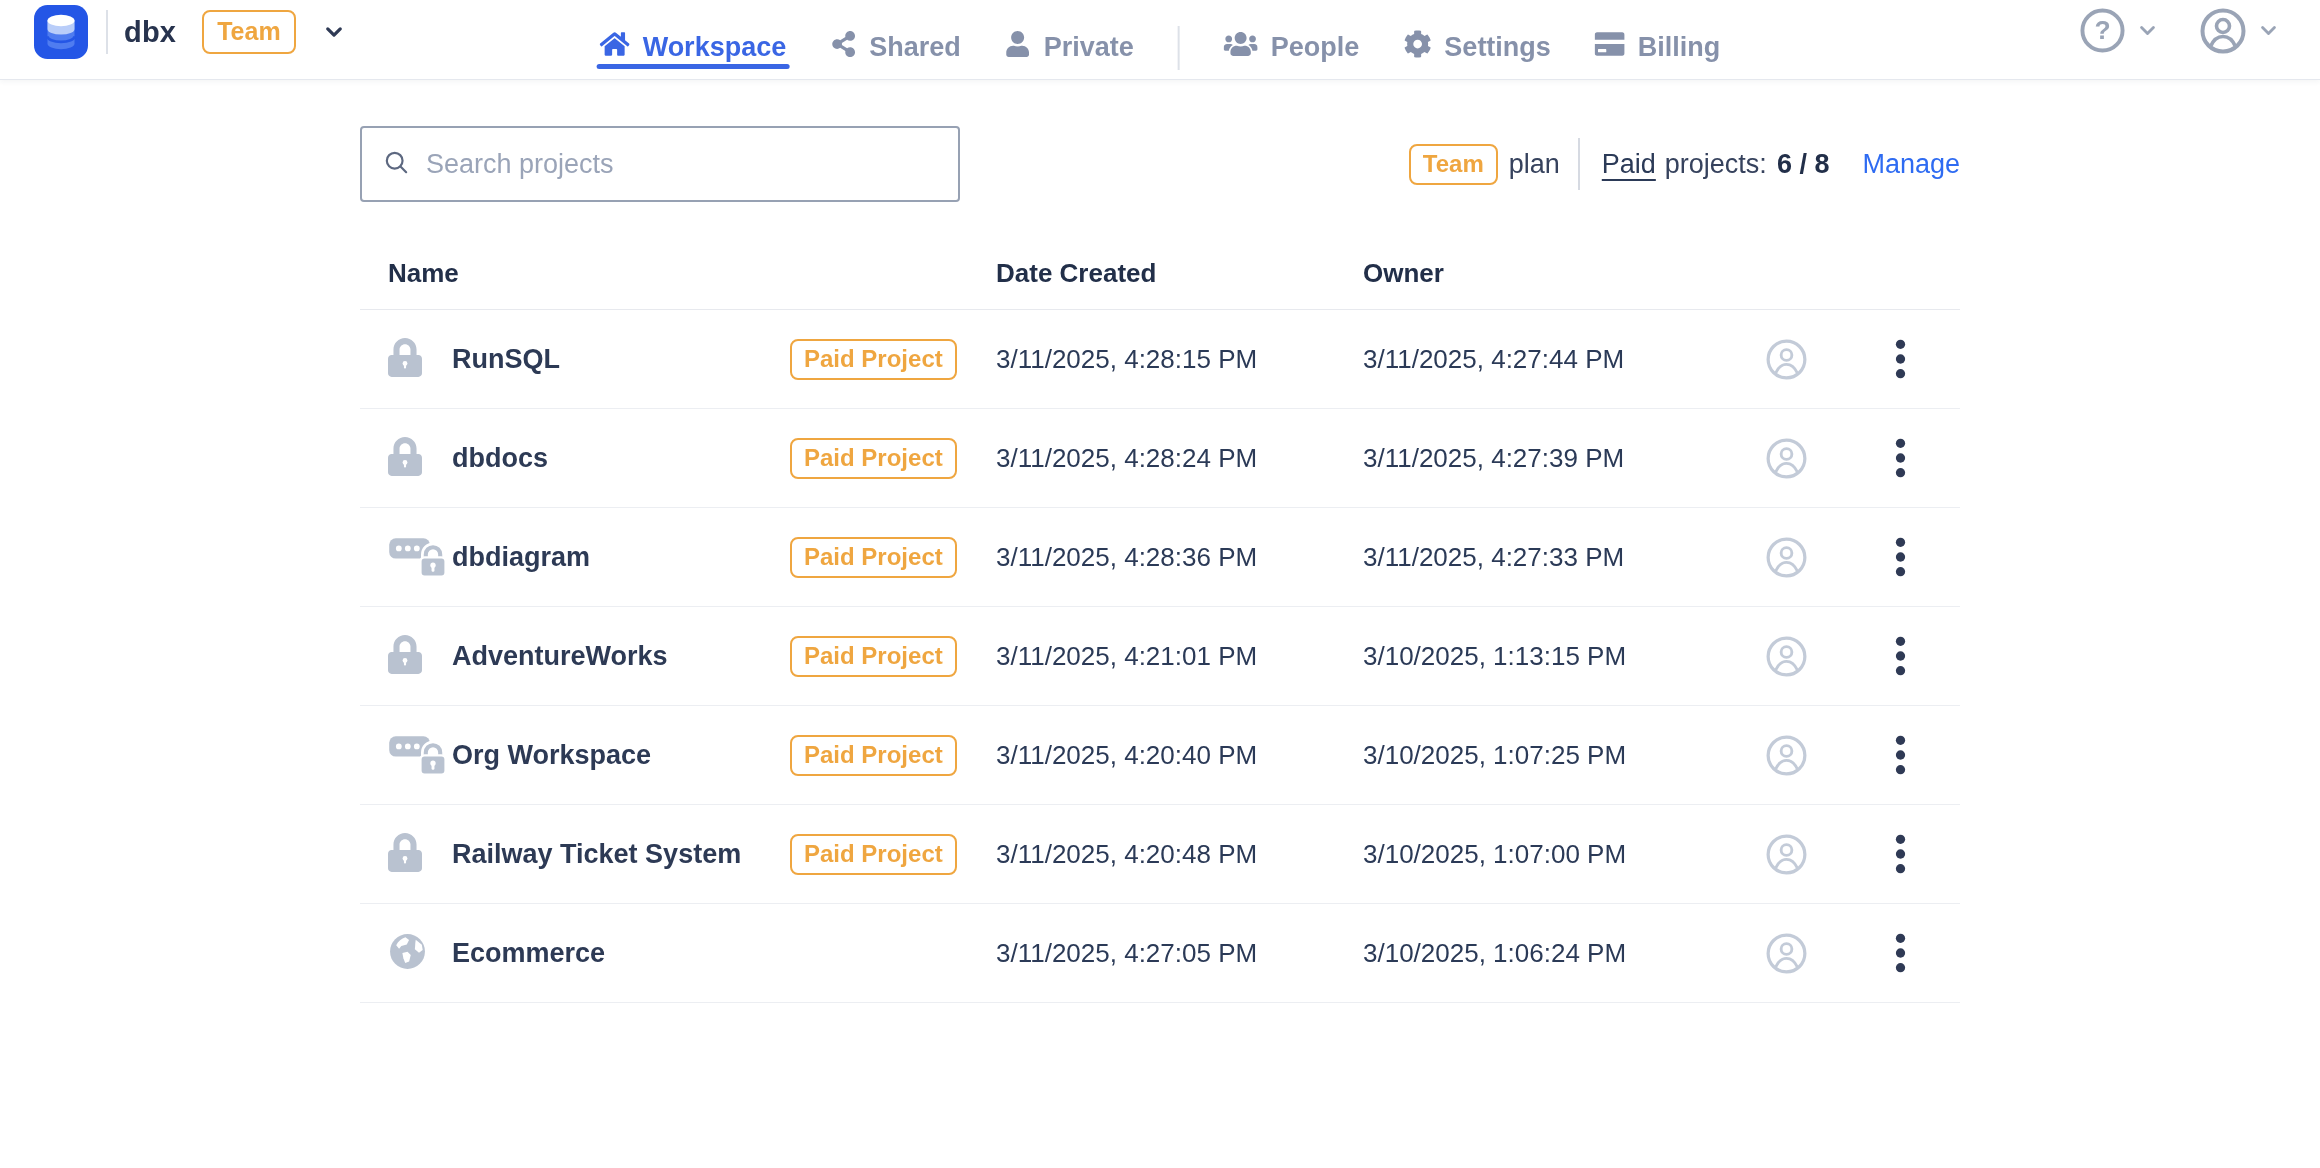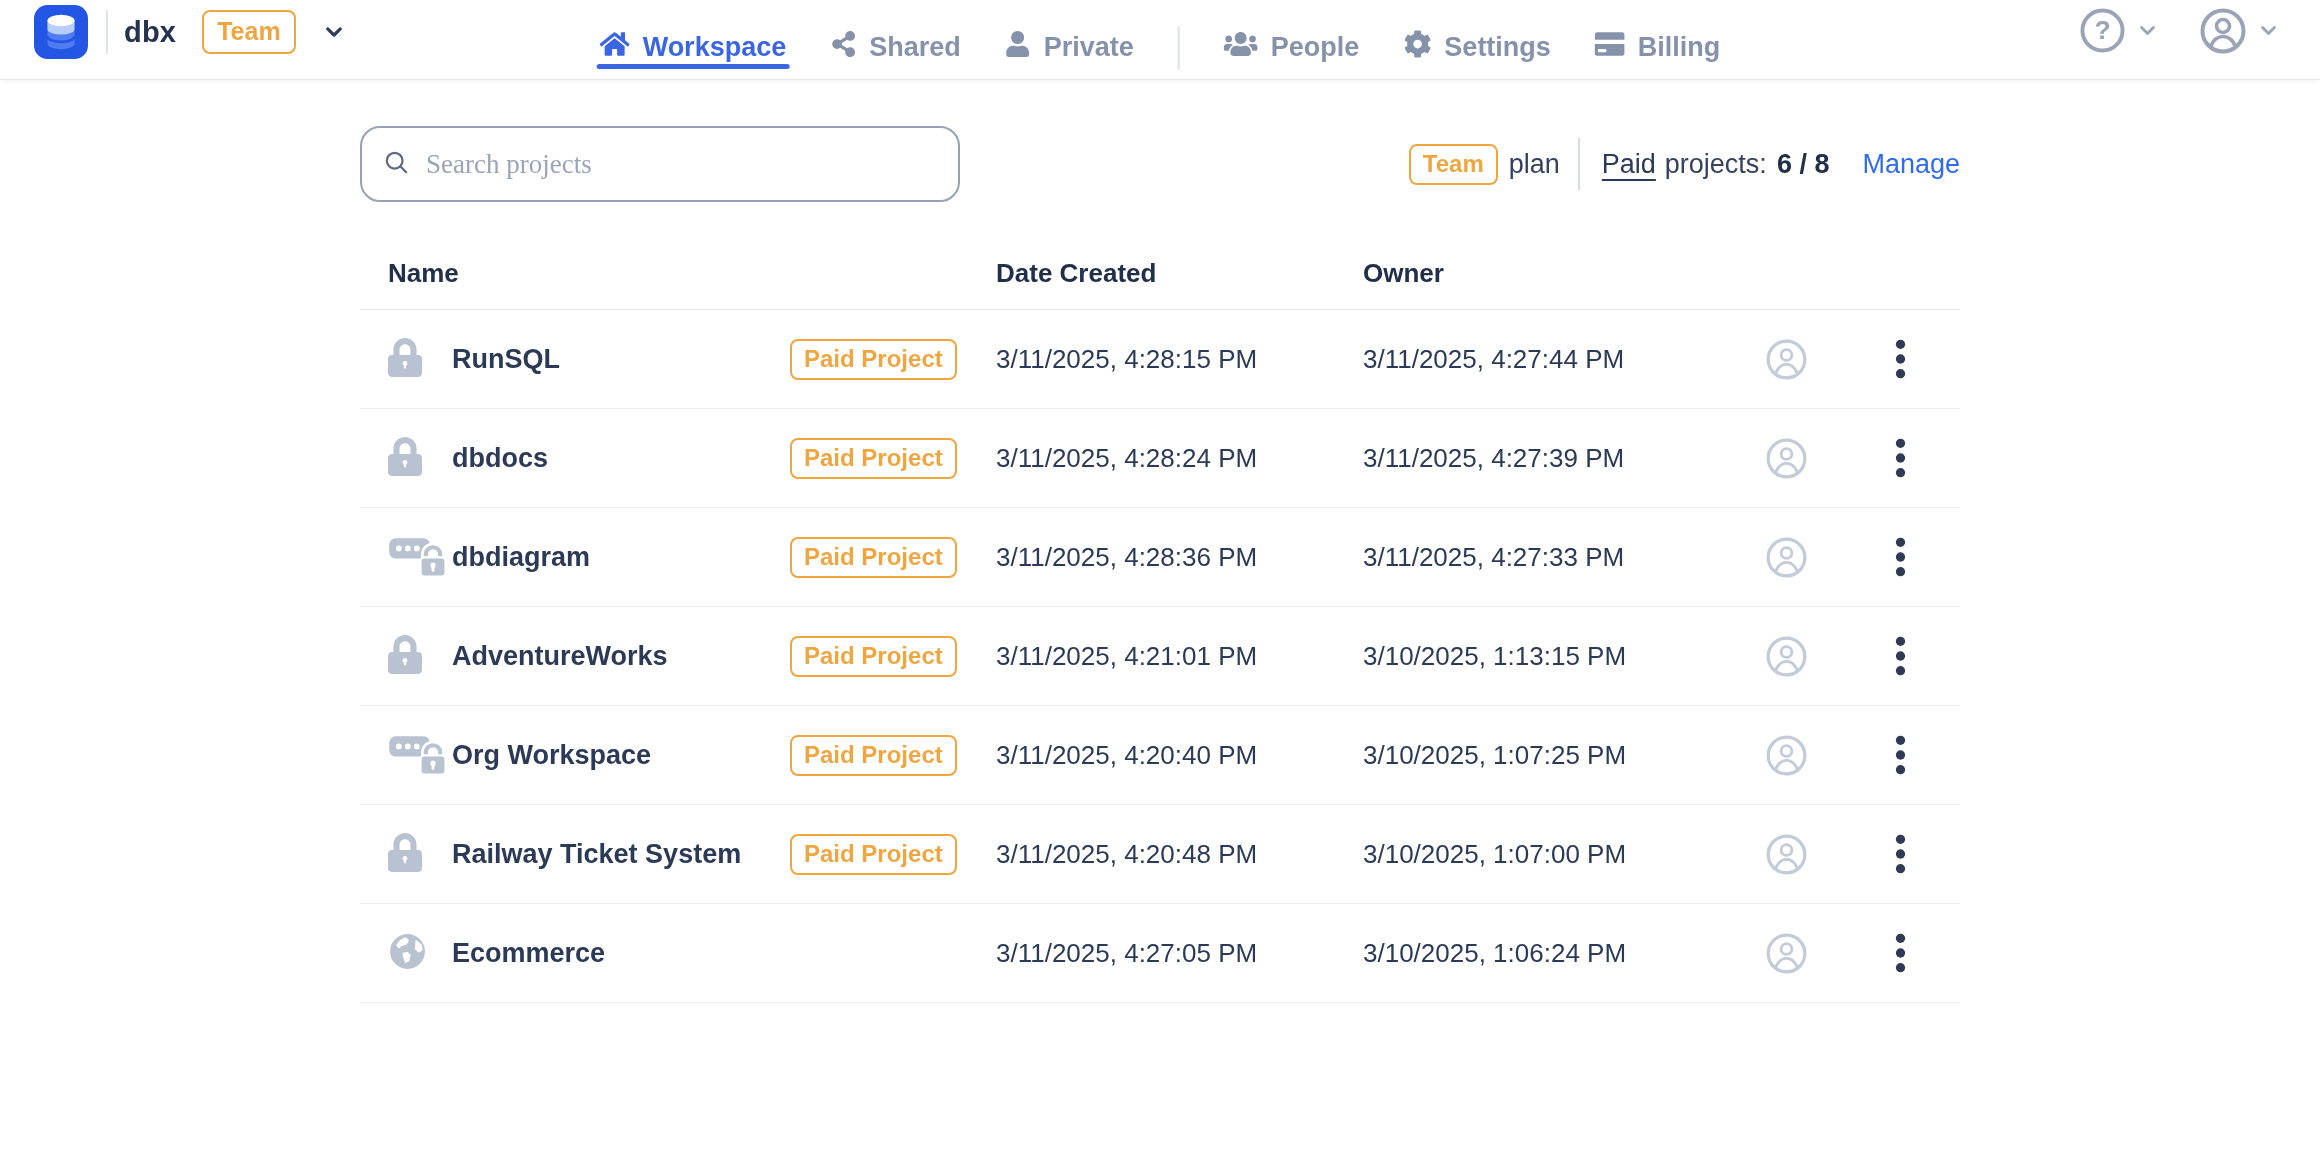--- a/index.html
+++ b/index.html
@@ -40,22 +40,22 @@
   .nav-divider{ width:2px; height:44px; background:#dde1e8; }
 
   .topbar-right{ margin-left:auto; display:flex; align-items:center; gap:42px; color:var(--icongray); }
   .icon-group{ display:flex; align-items:center; gap:12px; background:none; border:none;
                color:inherit; cursor:pointer; }
 
   
   .content{ width:1600px; margin:0 auto; }
   .toolbar{ margin-top:46px; height:76px; display:flex; align-items:center;
             justify-content:space-between; }
-  .searchbox{ width:600px; height:76px; border:2px solid #97a1b3; border-radius:20px;
-              display:flex; align-items:center; padding:0 20px; gap:15px; background:#fff;font-family:Liberation Serif, serif; }
+  .searchbox{ width:600px; height:76px; border:2px solid #97a1b3; border-radius:4px;
+              display:flex; align-items:center; padding:0 20px; gap:15px; background:#fff; }
   .searchbox svg{ flex:0 0 auto; color:#5b6activities680; color:#5d6880; }
   .searchbox input{ border:none; outline:none; font-size:27px; width:100%;
                     font-family:inherit; color:#2b3a57; background:transparent; }
   .searchbox input::placeholder{ color:#9aa4b8; }
 
   .plan-info{ display:flex; align-items:center; font-size:27px; color:#36425d; }
   .plan-word{ margin-left:11px; }
   .plan-divider{ width:2px; height:52px; background:#d6dae2; margin:0 22px 0 18px; }
   .paid-link{ text-decoration:underline; text-underline-offset:6px; text-decoration-thickness:2px;
               color:#2b3a57; cursor:pointer; background:none; border:none; font:inherit; padding:0; }

